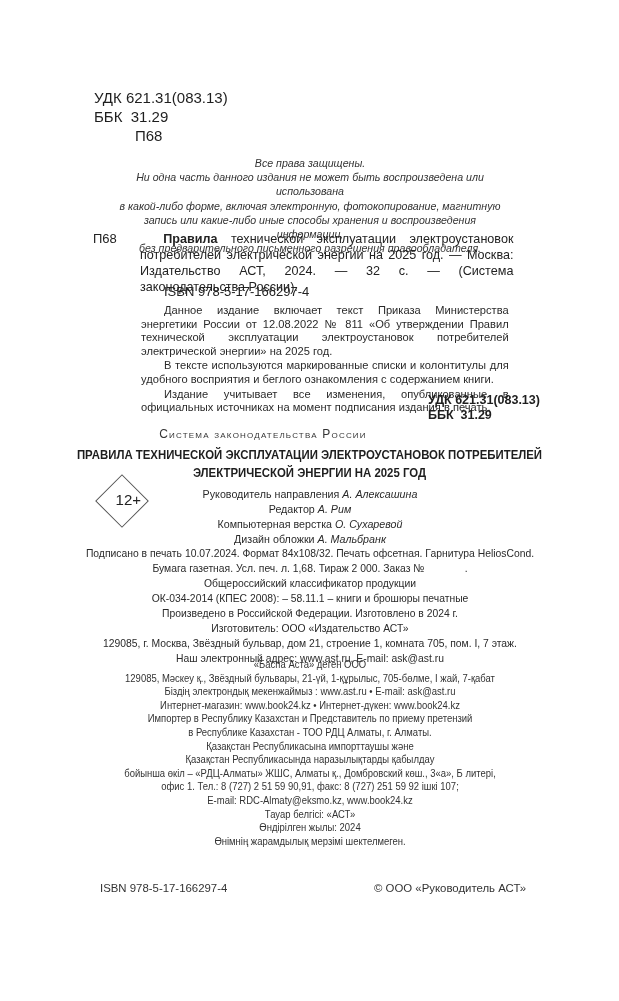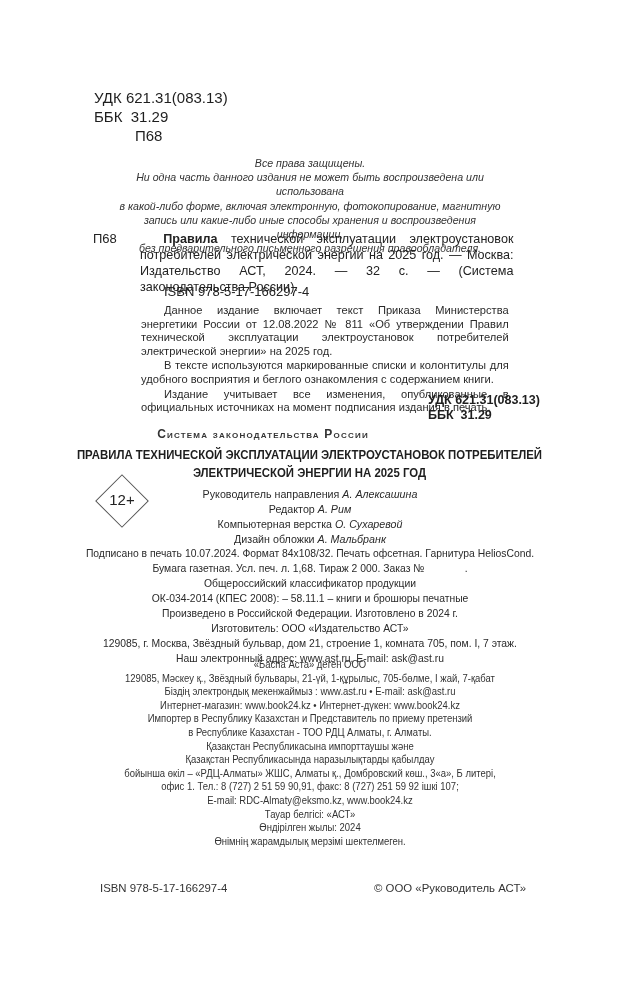--- a/index.html
+++ b/index.html
@@ -10,24 +10,24 @@
     .codes .p68 { padding-left: 41px; }
     .rights { left: 100px; width: 420px; top: 156px; text-align: center; font-size: 11.2px; line-height: 14.2px; font-style: italic; color: #333; transform: scaleX(0.95); transform-origin: center; }
     .bib-code { left: 93px; top: 231px; font-size: 13px; color: #222; }
     .bib { left: 140px; width: 385px; top: 231px; font-size: 13px; line-height: 16px; color: #222; text-align: justify; transform: scaleX(0.97); transform-origin: left; }
     .bib .first { text-indent: 24px; }
     .bib .bold { font-weight: bold; }
     .isbn1 { left: 164px; top: 284px; font-size: 13px; color: #222; }
     .annot { left: 141px; width: 383px; top: 303px; font-size: 11.6px; line-height: 13.6px; color: #2a2a2a; text-align: justify; transform: scaleX(0.96); transform-origin: left; }
     .annot p { margin: 0 0 1px 0; text-indent: 24px; }
     .udk2 { left: 428px; top: 393px; font-size: 12.5px; line-height: 15px; font-weight: bold; color: #1e1e1e; }
-    .series { left: 0; width: 526px; top: 427px; text-align: center; font-size: 12px; letter-spacing: 1.2px; font-variant: small-caps; color: #333; font-weight: bold; }
+    .series { left: 0; width: 526px; top: 427px; text-align: center; font-size: 12px; letter-spacing: 1.2px; font-variant: small-caps; color: #333; }
     .title { left: 0; width: 619px; top: 446px; text-align: center; font-size: 12.4px; line-height: 18px; font-weight: bold; color: #1e1e1e; transform: scaleX(0.92); transform-origin: center; }
     .badge { left: 103px; top: 482px; width: 36px; height: 36px; border: 1px solid #555; transform: rotate(45deg); }
-    .badge-text { left: 103px; top: 491px; width: 38px; text-align: center; font-size: 15px; color: #222; }
+    .badge-text { left: 103px; top: 491px; width: 38px; text-align: right; font-size: 15px; color: #222; }
     .credits { left: 130px; width: 360px; top: 487px; text-align: center; font-size: 11.5px; line-height: 15px; color: #2a2a2a; transform: scaleX(0.93); transform-origin: center; }
     .credits i { font-style: italic; }
     .imprint { left: 60px; width: 500px; top: 546px; text-align: center; font-size: 11.5px; line-height: 15px; color: #2a2a2a; transform: scaleX(0.9); transform-origin: center; }
     .kz { left: 60px; width: 500px; top: 658px; text-align: center; font-size: 10.2px; line-height: 13.6px; color: #333; transform: scaleX(0.93); transform-origin: center; }
     .footer-isbn { left: 100px; top: 882px; font-size: 11.4px; color: #333; }
     .footer-copy { left: 374px; top: 882px; font-size: 11.4px; color: #333; }
   </style>
 </head>
 <body>
 

